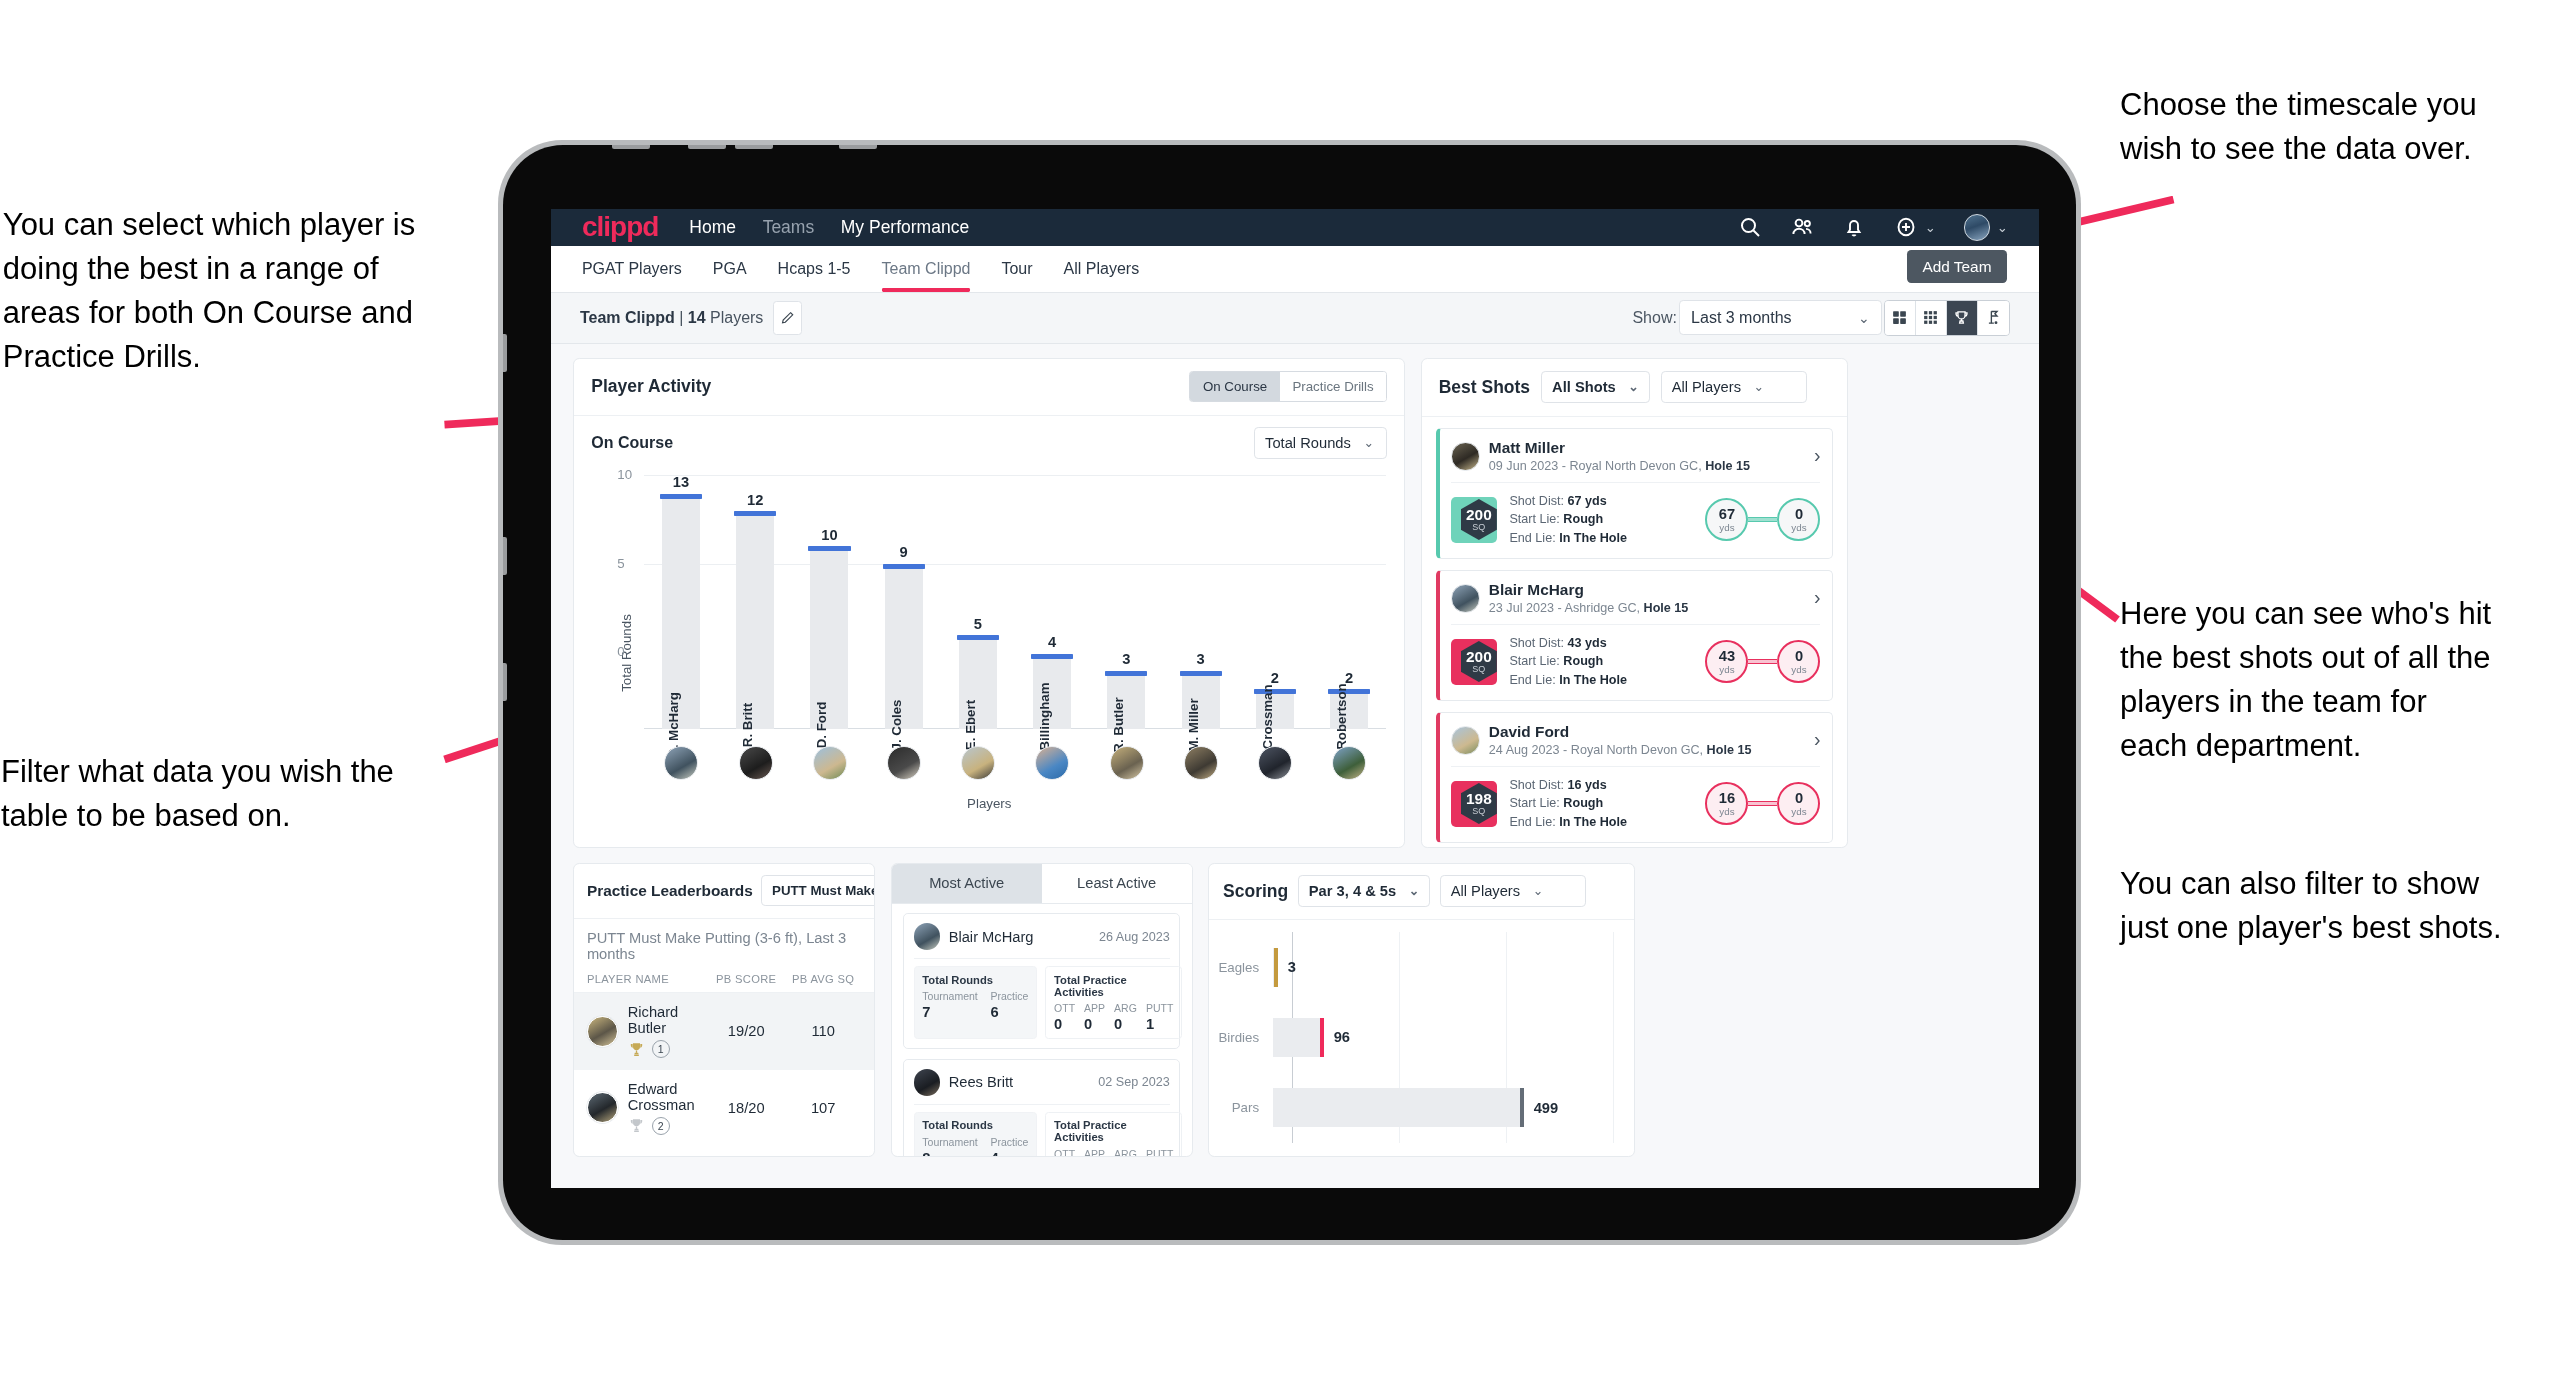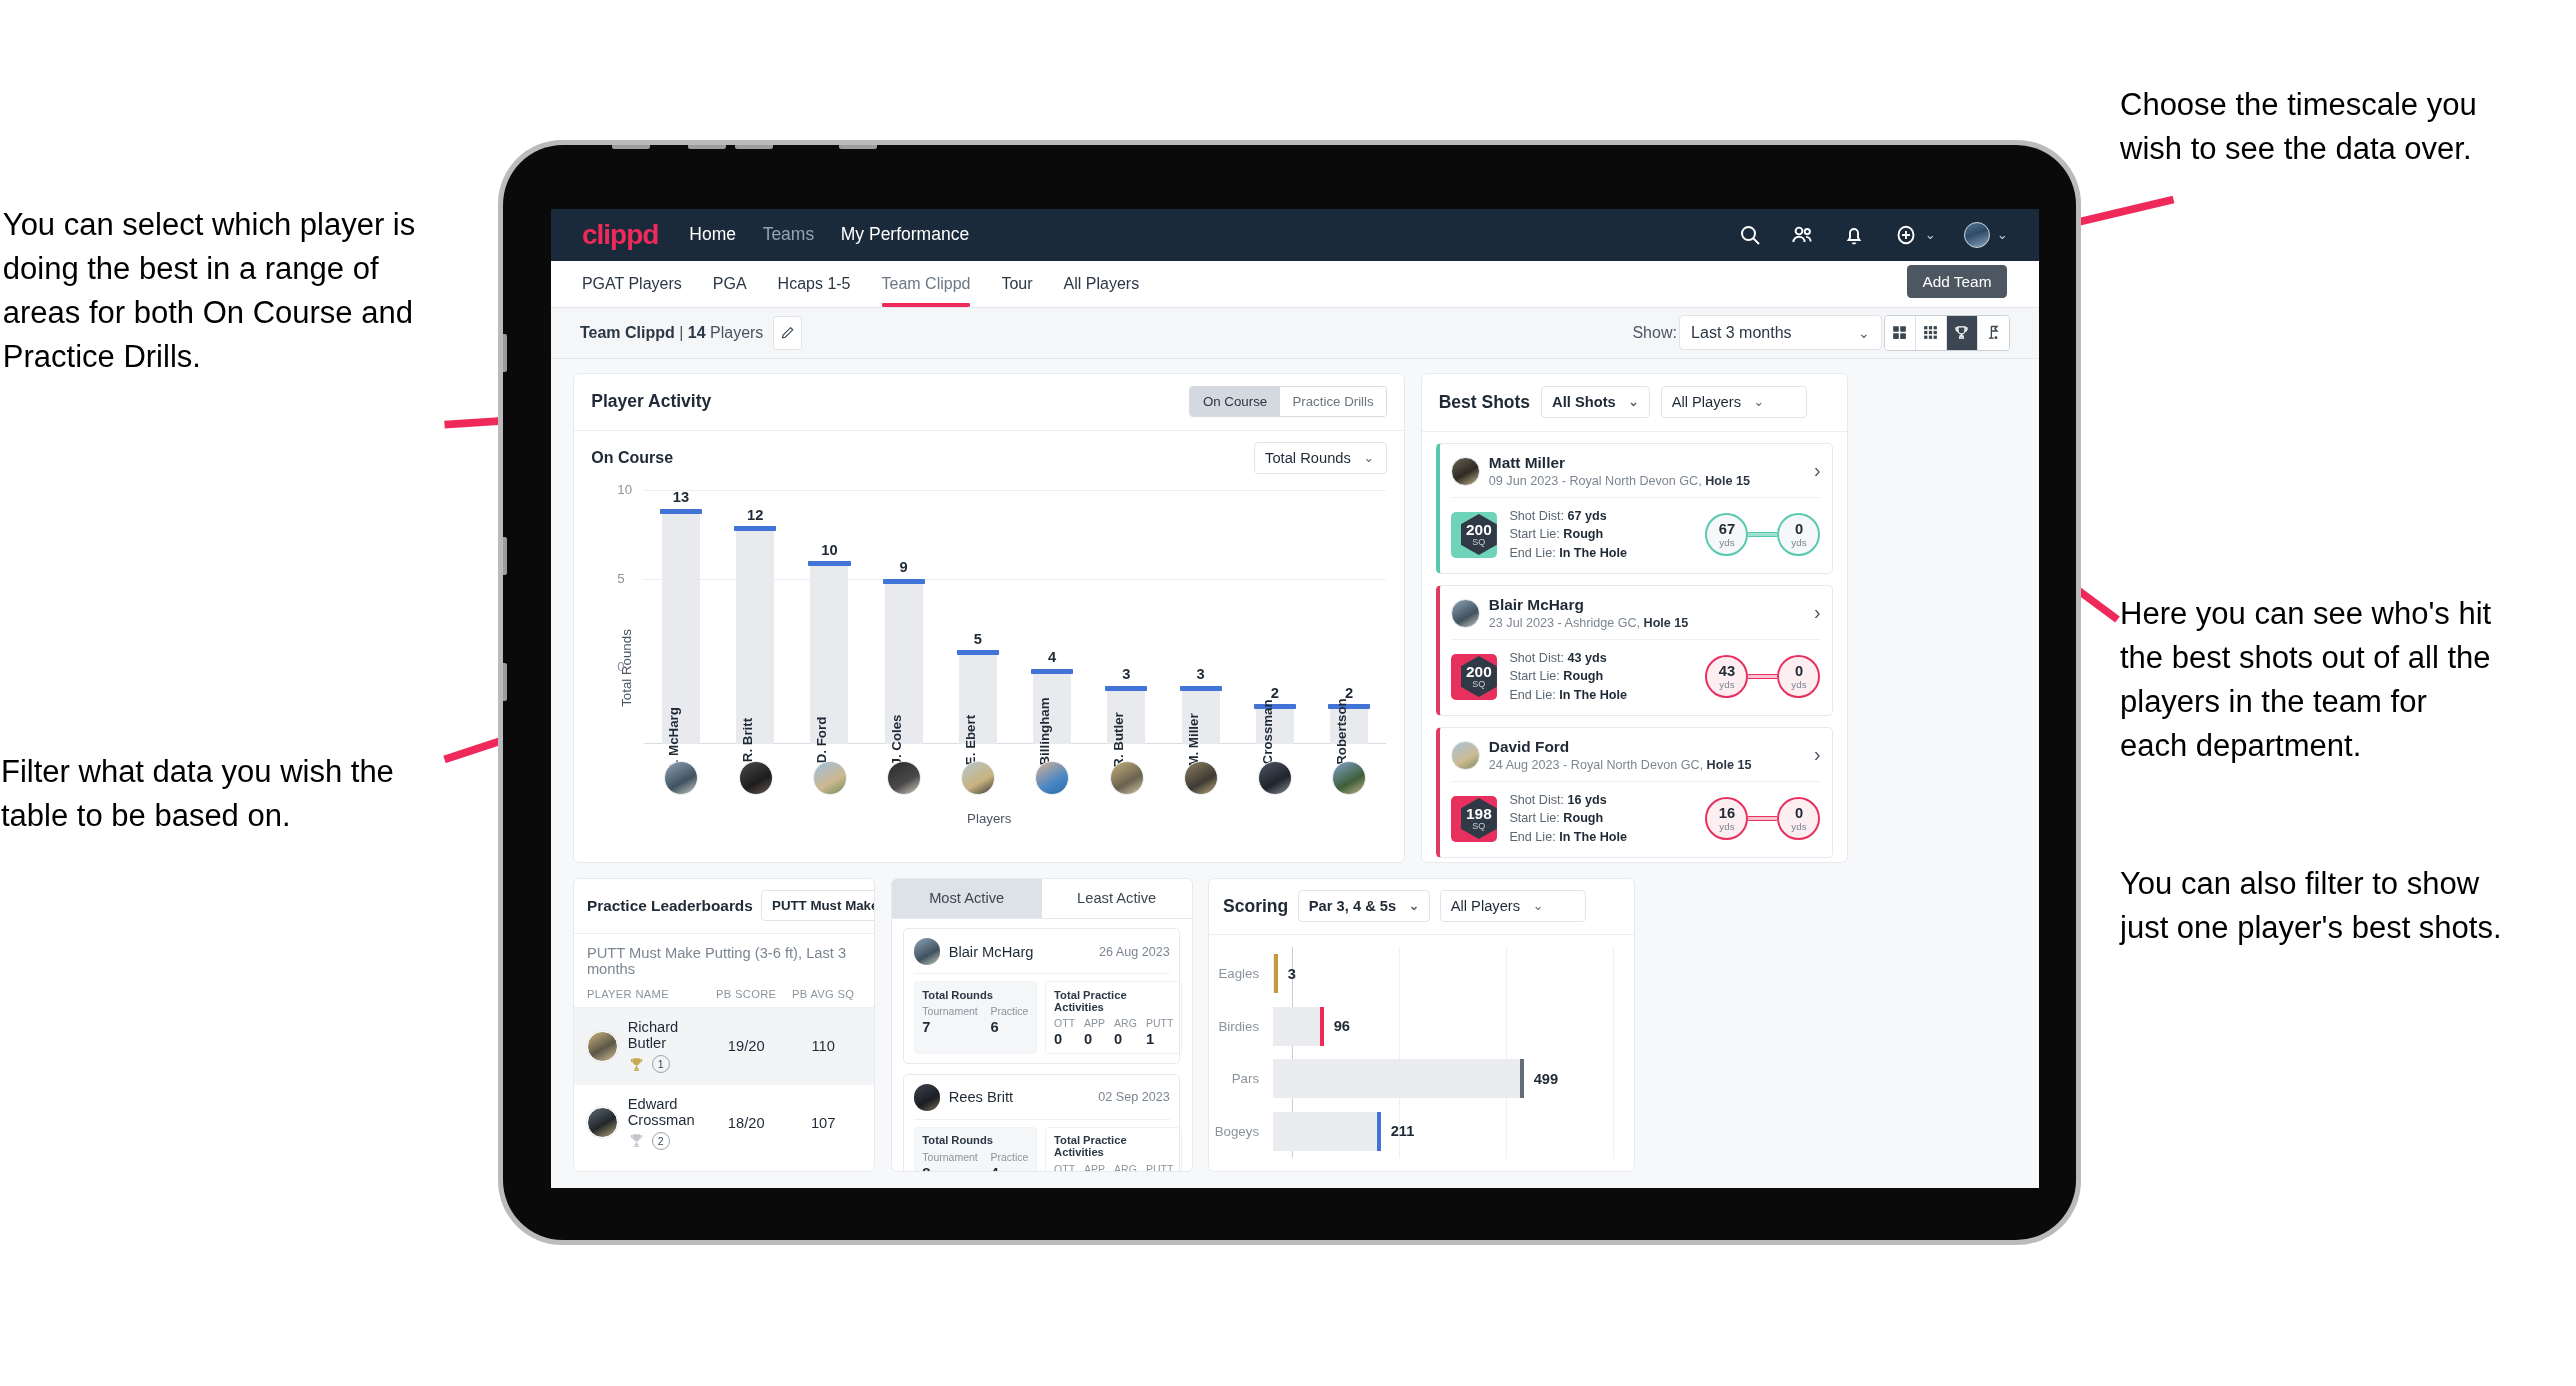--- a/index.html
+++ b/index.html
@@ -43,21 +43,21 @@
     position: absolute;
     left: 48px; top: 64px;
     width: 1488px; height: 979px;
     background: #f7f8fa;
     overflow: hidden;
     font-size: 0;
   }
 
   
   .topnav {
-    height: 52px; background: #1b2a3a;
+    height: 37px; background: #1b2a3a;
     display: flex; align-items: center; padding: 0 31px;
     font-size: 0;
   }
   .logo {
     color: #ef2a5b; font-size: 28px; font-weight: 700;
     letter-spacing: -1px; margin-right: 31px;
     font-family: "Liberation Sans", sans-serif;
   }
   .navlinks { display: flex; gap: 26.6px; align-items: center; }
   .navlink { color: #ffffff; font-size: 17.5px; font-weight: 400; }
@@ -943,25 +943,20 @@
                   <div class="sc-row">
                     <div class="sc-key">Birdies</div>
                     <div class="sc-bar pinkc" style="width:48px;"></div>
                     <div class="sc-val">96</div>
                   </div>
                   <div class="sc-row">
                     <div class="sc-key">Pars</div>
                     <div class="sc-bar greyc" style="width:248px;"></div>
                     <div class="sc-val">499</div>
                   </div>
-                  <div class="sc-row">
-                    <div class="sc-key">Bogeys</div>
-                    <div class="sc-bar bluec" style="width:105px;"></div>
-                    <div class="sc-val">211</div>
-                  </div>
                 </div>
               </div>
             </div>
 
           </div>
 
         </div>
       </div>
     </div>
   </div>

